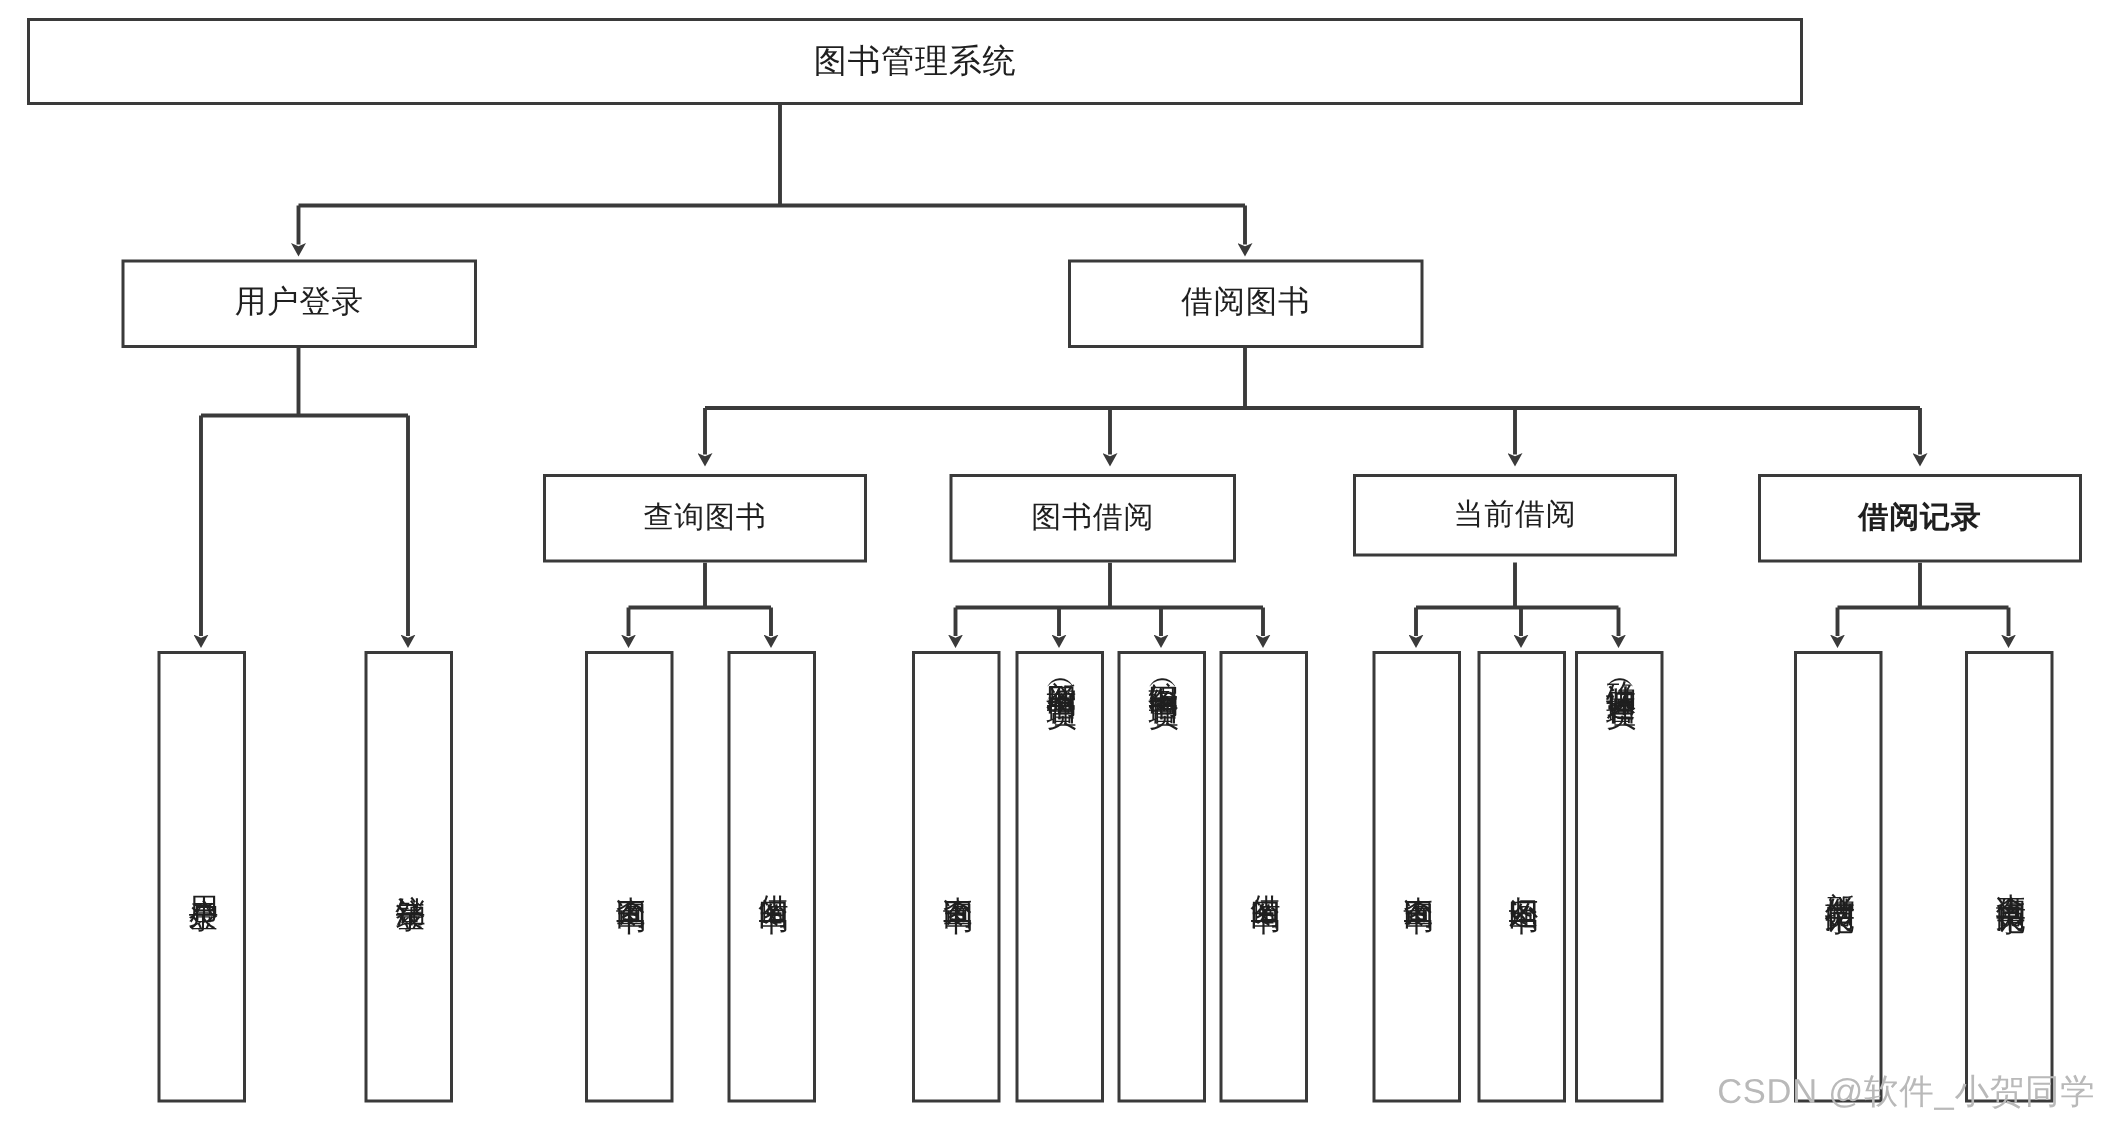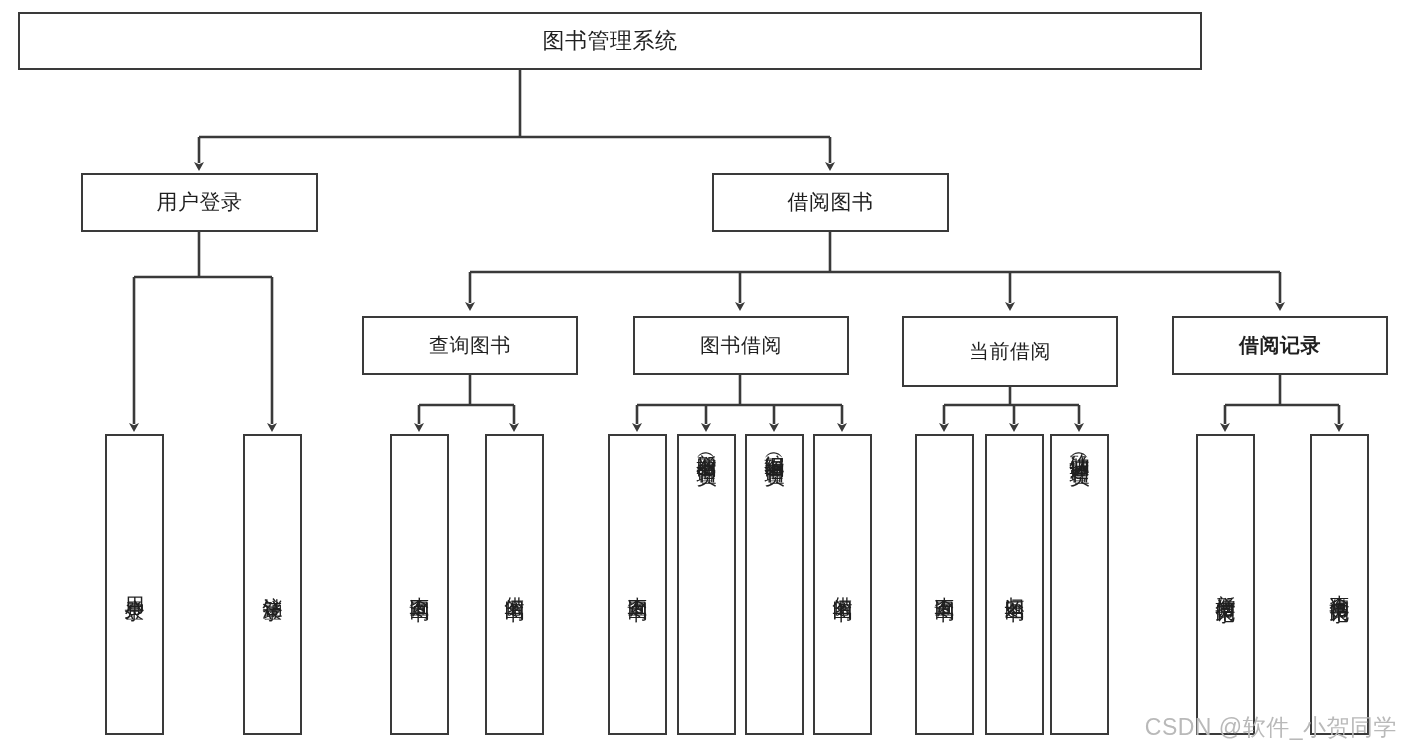--- a/index.html
+++ b/index.html
@@ -138,24 +138,24 @@
   <div class="node l1" style="left:81px; top:173px; width:237px; height:59px;">
     <span class="label">用户登录</span>
   </div>
   <div class="node l1" style="left:712px; top:173px; width:237px; height:59px;">
     <span class="label">借阅图书</span>
   </div>
 
   <div class="node l2" style="left:362px; top:316px; width:216px; height:59px;">
     <span class="label">查询图书</span>
   </div>
-  <div class="node l2" style="left:633px; top:316px; width:216px; height:59px;justify-content:center;">
+  <div class="node l2" style="left:633px; top:316px; width:191px; height:59px;justify-content:center;">
     <span class="label">图书借阅</span>
   </div>
-  <div class="node l2" style="left:902px; top:316px; width:216px; height:71px;">
+  <div class="node l2" style="left:902px; top:316px; width:216px; height:55px;">
     <span class="label">当前借阅</span>
   </div>
   <div class="node l2" style="left:1172px; top:316px; width:216px; height:59px;font-weight:bold;">
     <span class="label">借阅记录</span>
   </div>
 
   <div class="node leaf centered" style="left:105px; top:434px; width:59px; height:301px;">
     <span class="label">用户登录</span>
   </div>
   <div class="node leaf centered" style="left:243px; top:434px; width:59px; height:301px;">

